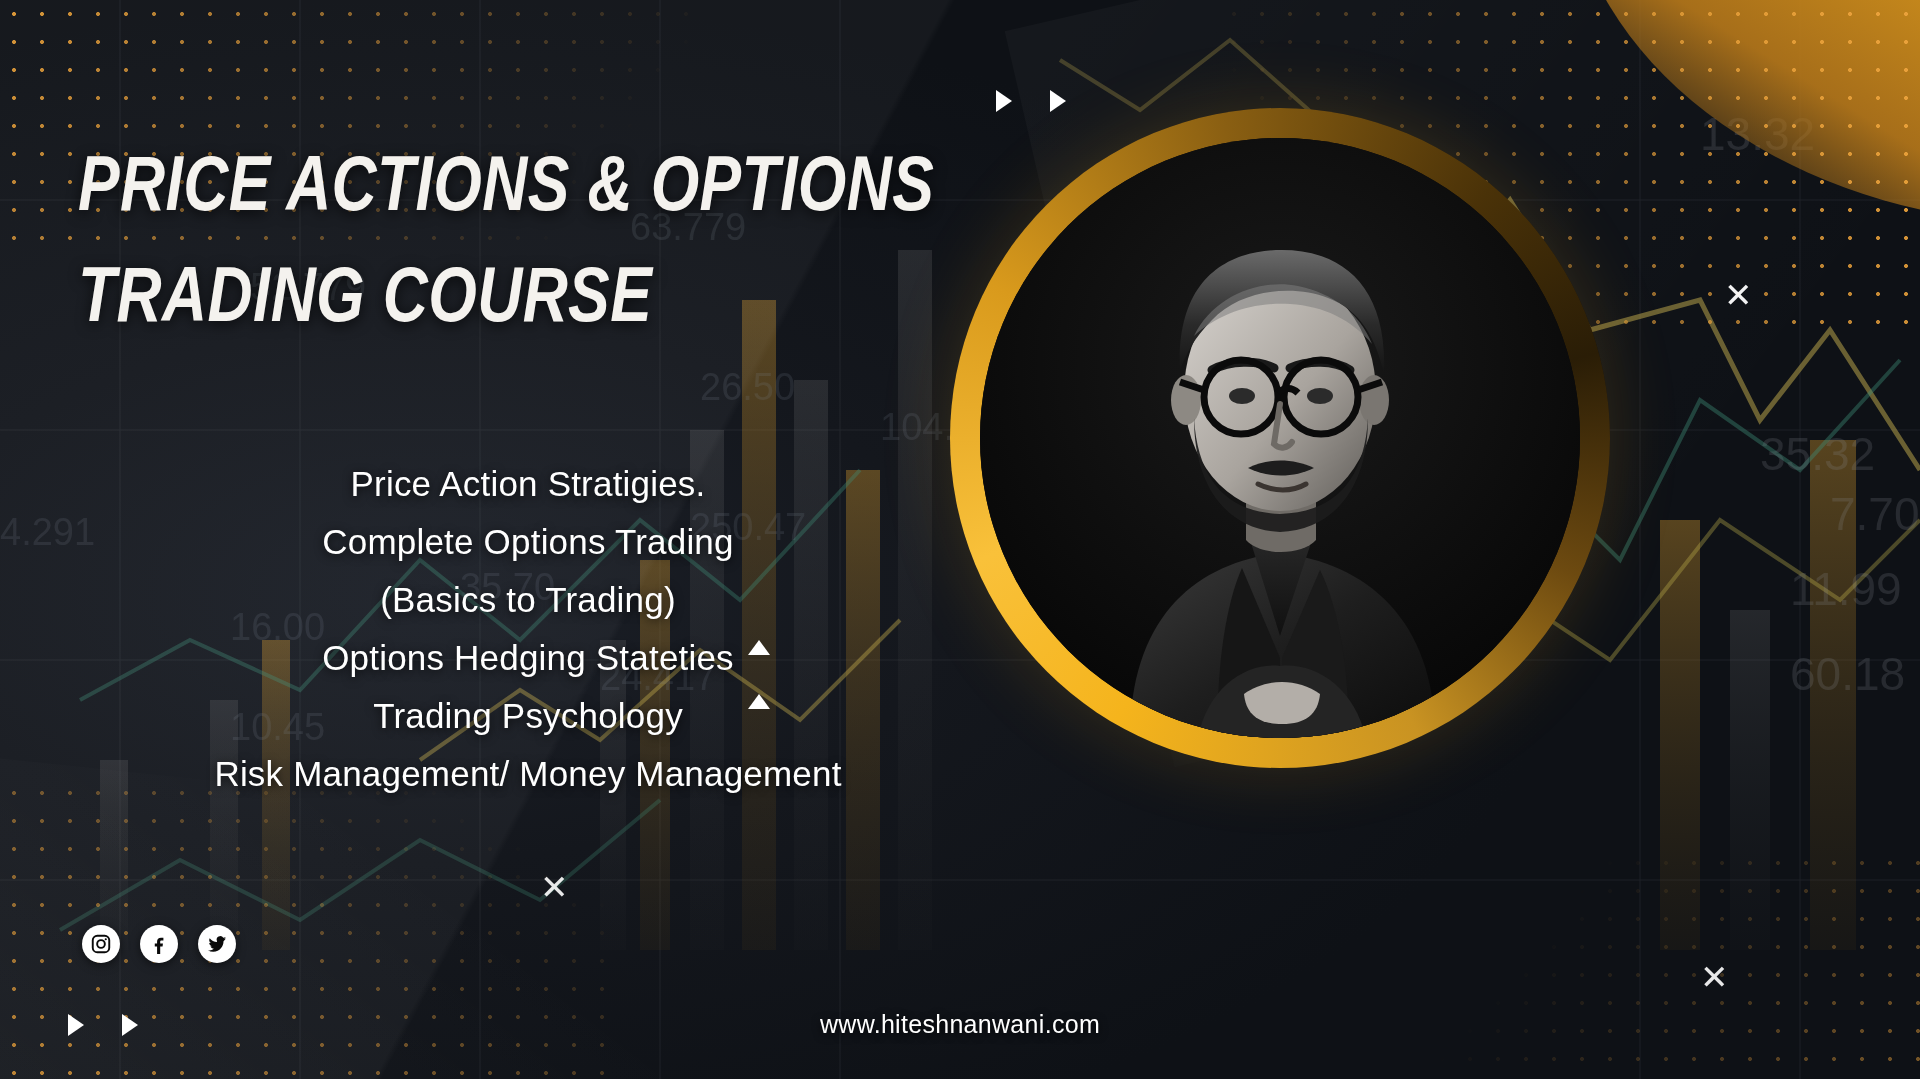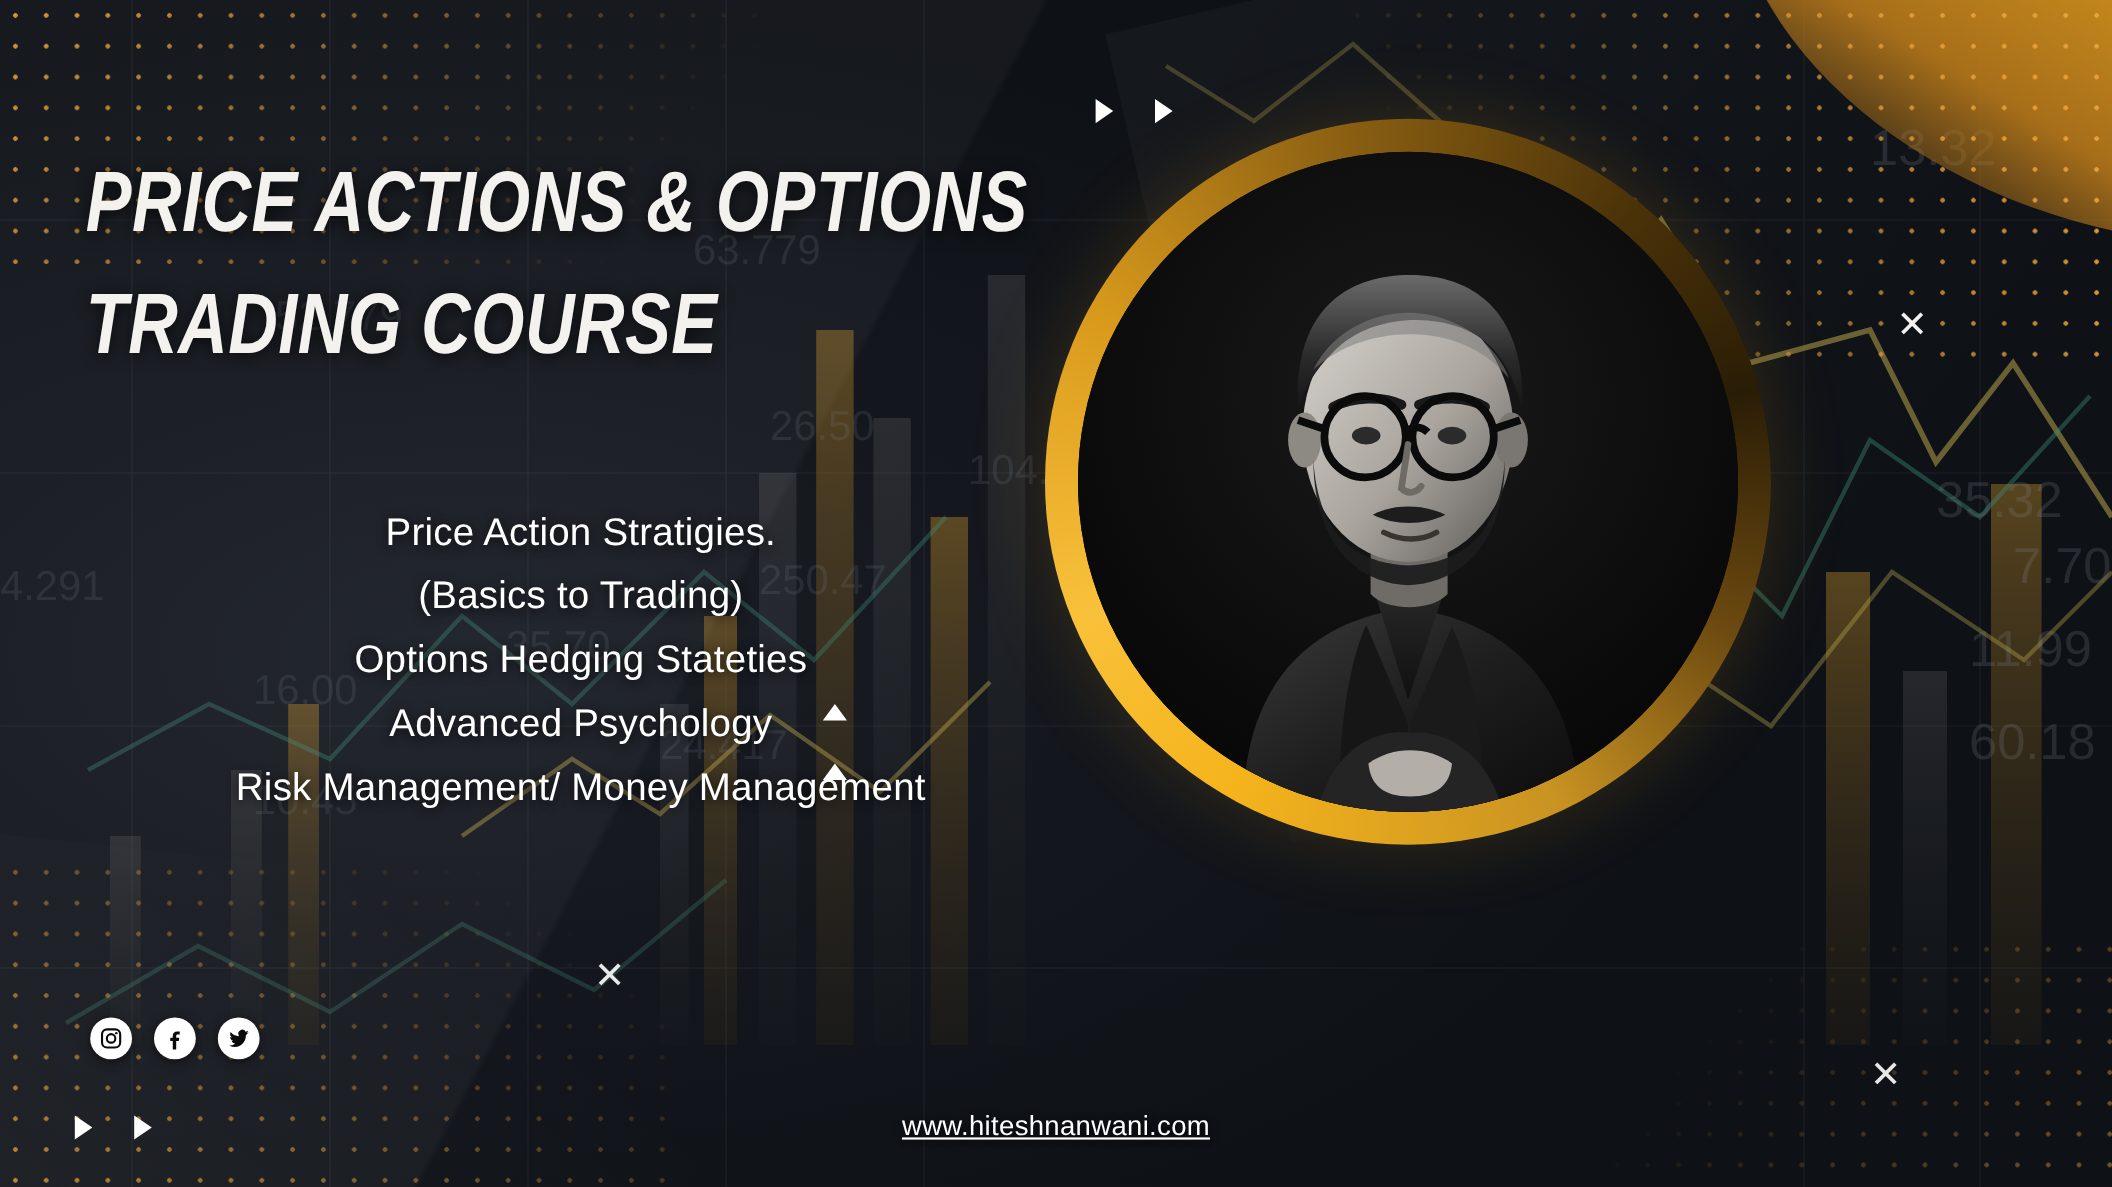--- a/index.html
+++ b/index.html
@@ -147,21 +147,20 @@
   .soc svg { display:block; }
 
   
   .url {
     position:absolute; left:0; right:0; top:1010px;
     text-align:center;
     color:#ffffff;
     font-size:25px;
     letter-spacing:0.3px;
     text-shadow:0 2px 9px rgba(0,0,0,0.8);
-    text-decoration:underline;
   }
 
   
   .mark { position:absolute; pointer-events:none; }
   .tri-up {
     width:0; height:0;
     border-left:11px solid transparent;
     border-right:11px solid transparent;
     border-bottom:15px solid #ffffff;
   }
@@ -345,23 +344,24 @@
     </div>
   </div>
 
   <div class="title">
     <span class="ln">PRICE ACTIONS &amp; OPTIONS</span>
     <span class="ln">TRADING COURSE</span>
   </div>
 
   <div class="bullets">
     <span class="li">Price Action Stratigies.</span>
+    <span class="li">Complete Options Trading</span>
     <span class="li">(Basics to Trading)</span>
     <span class="li">Options Hedging Stateties</span>
-    <span class="li">Advanced Psychology</span>
+    <span class="li">Trading Psychology</span>
     <span class="li">Risk Management/ Money Management</span>
   </div>
 
   <div class="socials">
     <div class="soc">
       <svg width="22" height="22" viewBox="0 0 24 24" fill="none" stroke="#0a0a0a" stroke-width="2.1">
         <rect x="3" y="3" width="18" height="18" rx="5"></rect>
         <circle cx="12" cy="12" r="4.2"></circle>
         <circle cx="17.2" cy="6.8" r="1.2" fill="#0a0a0a" stroke="none"></circle>
       </svg>

